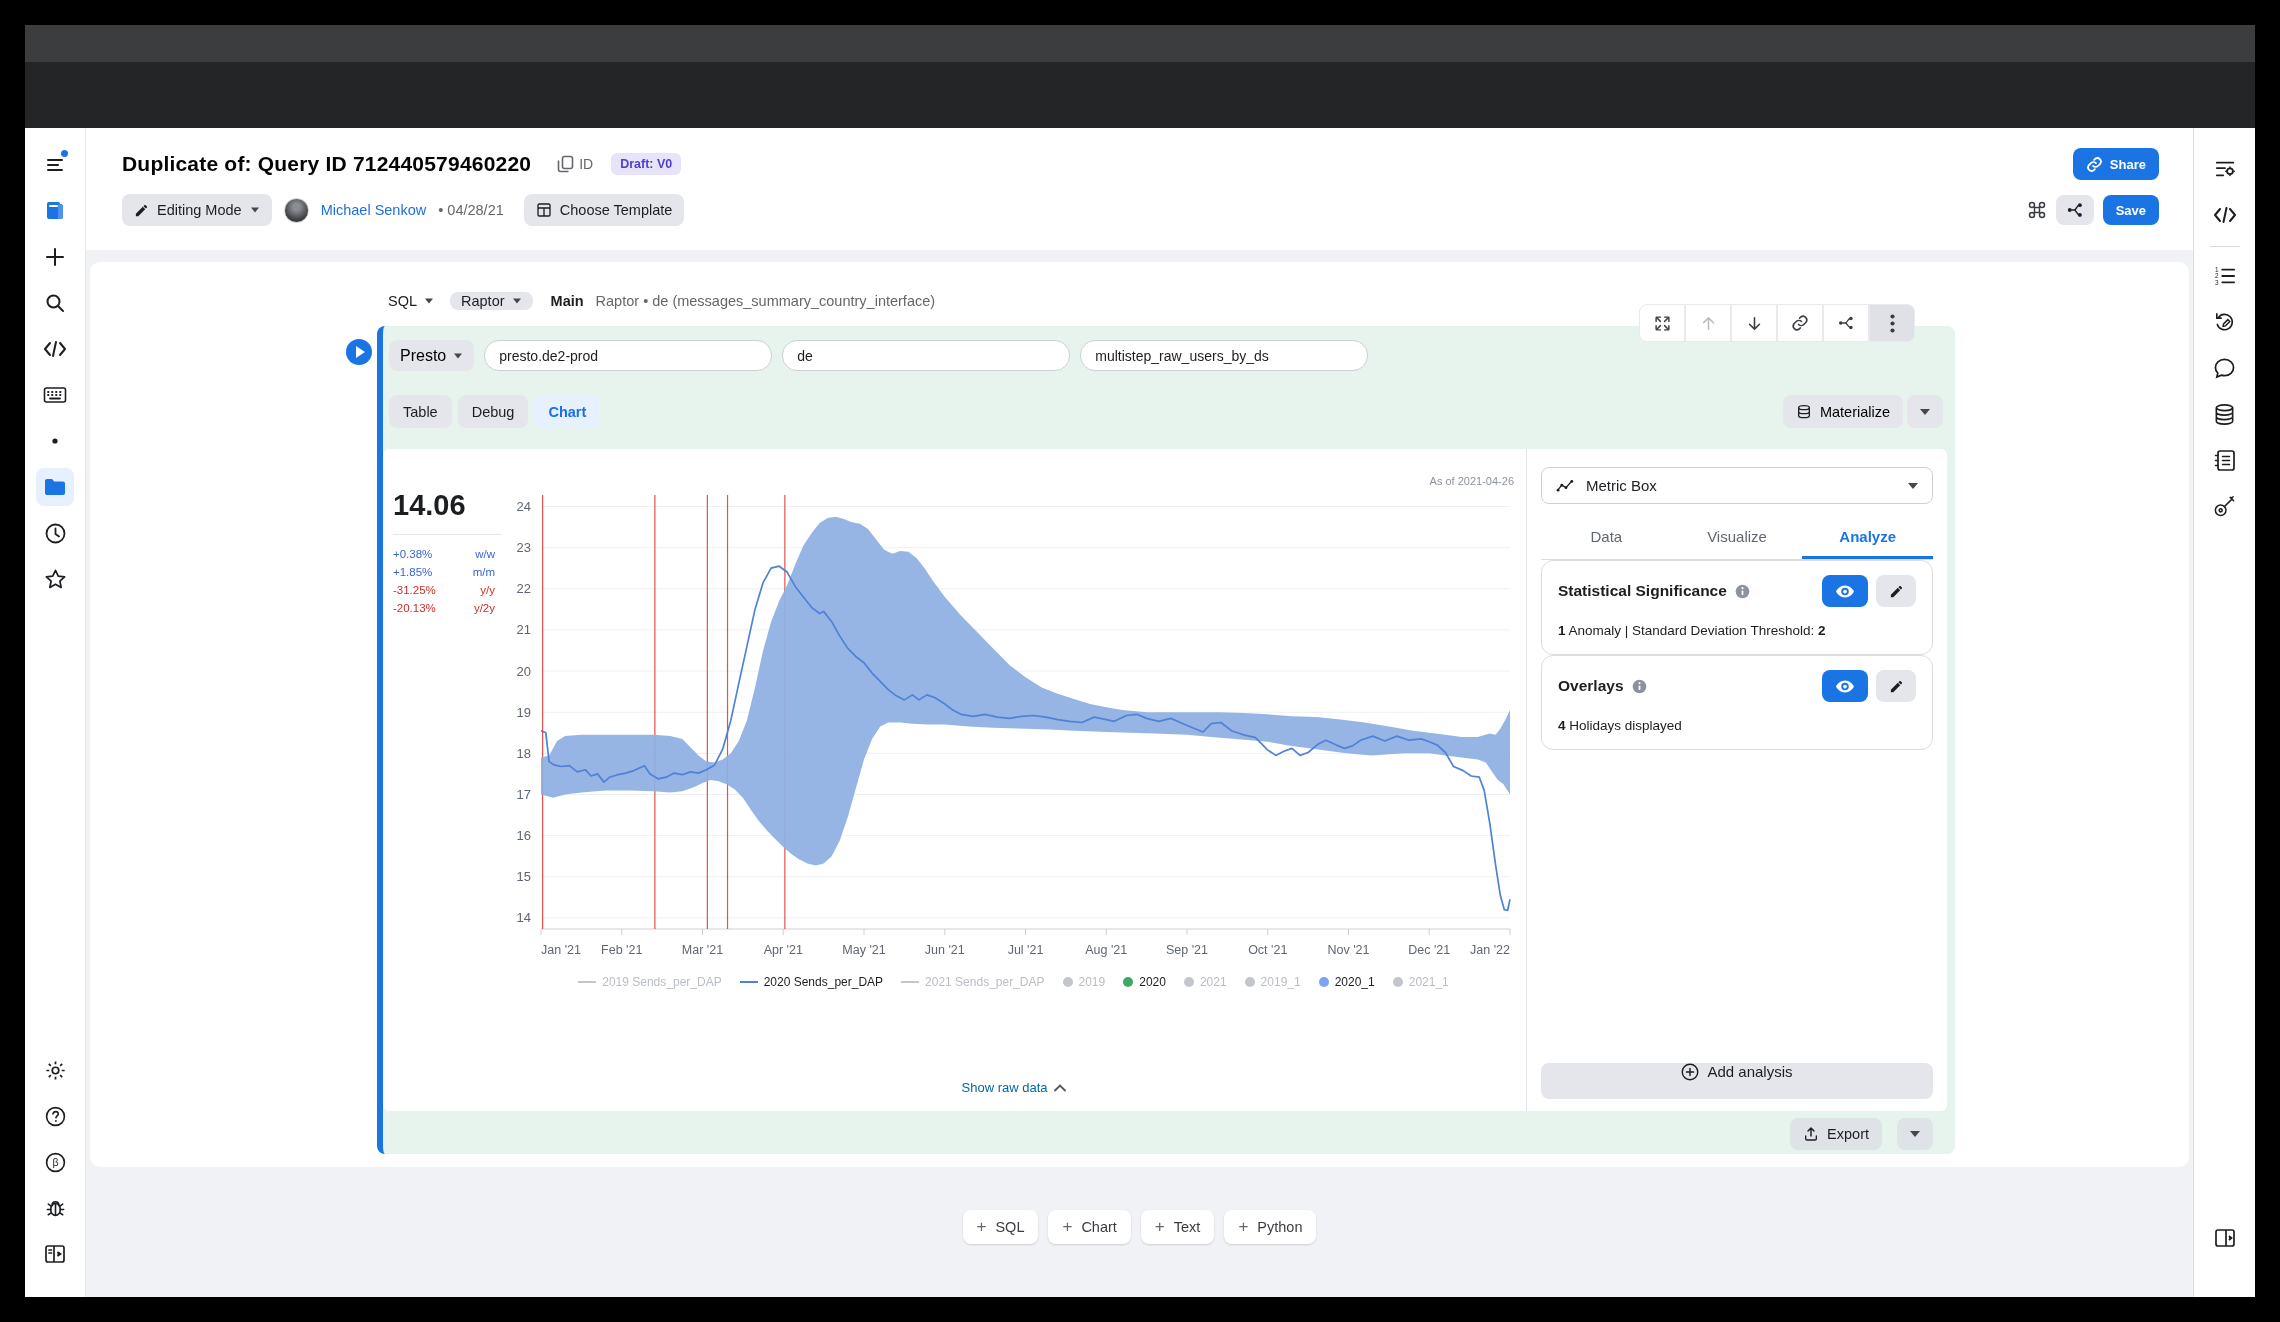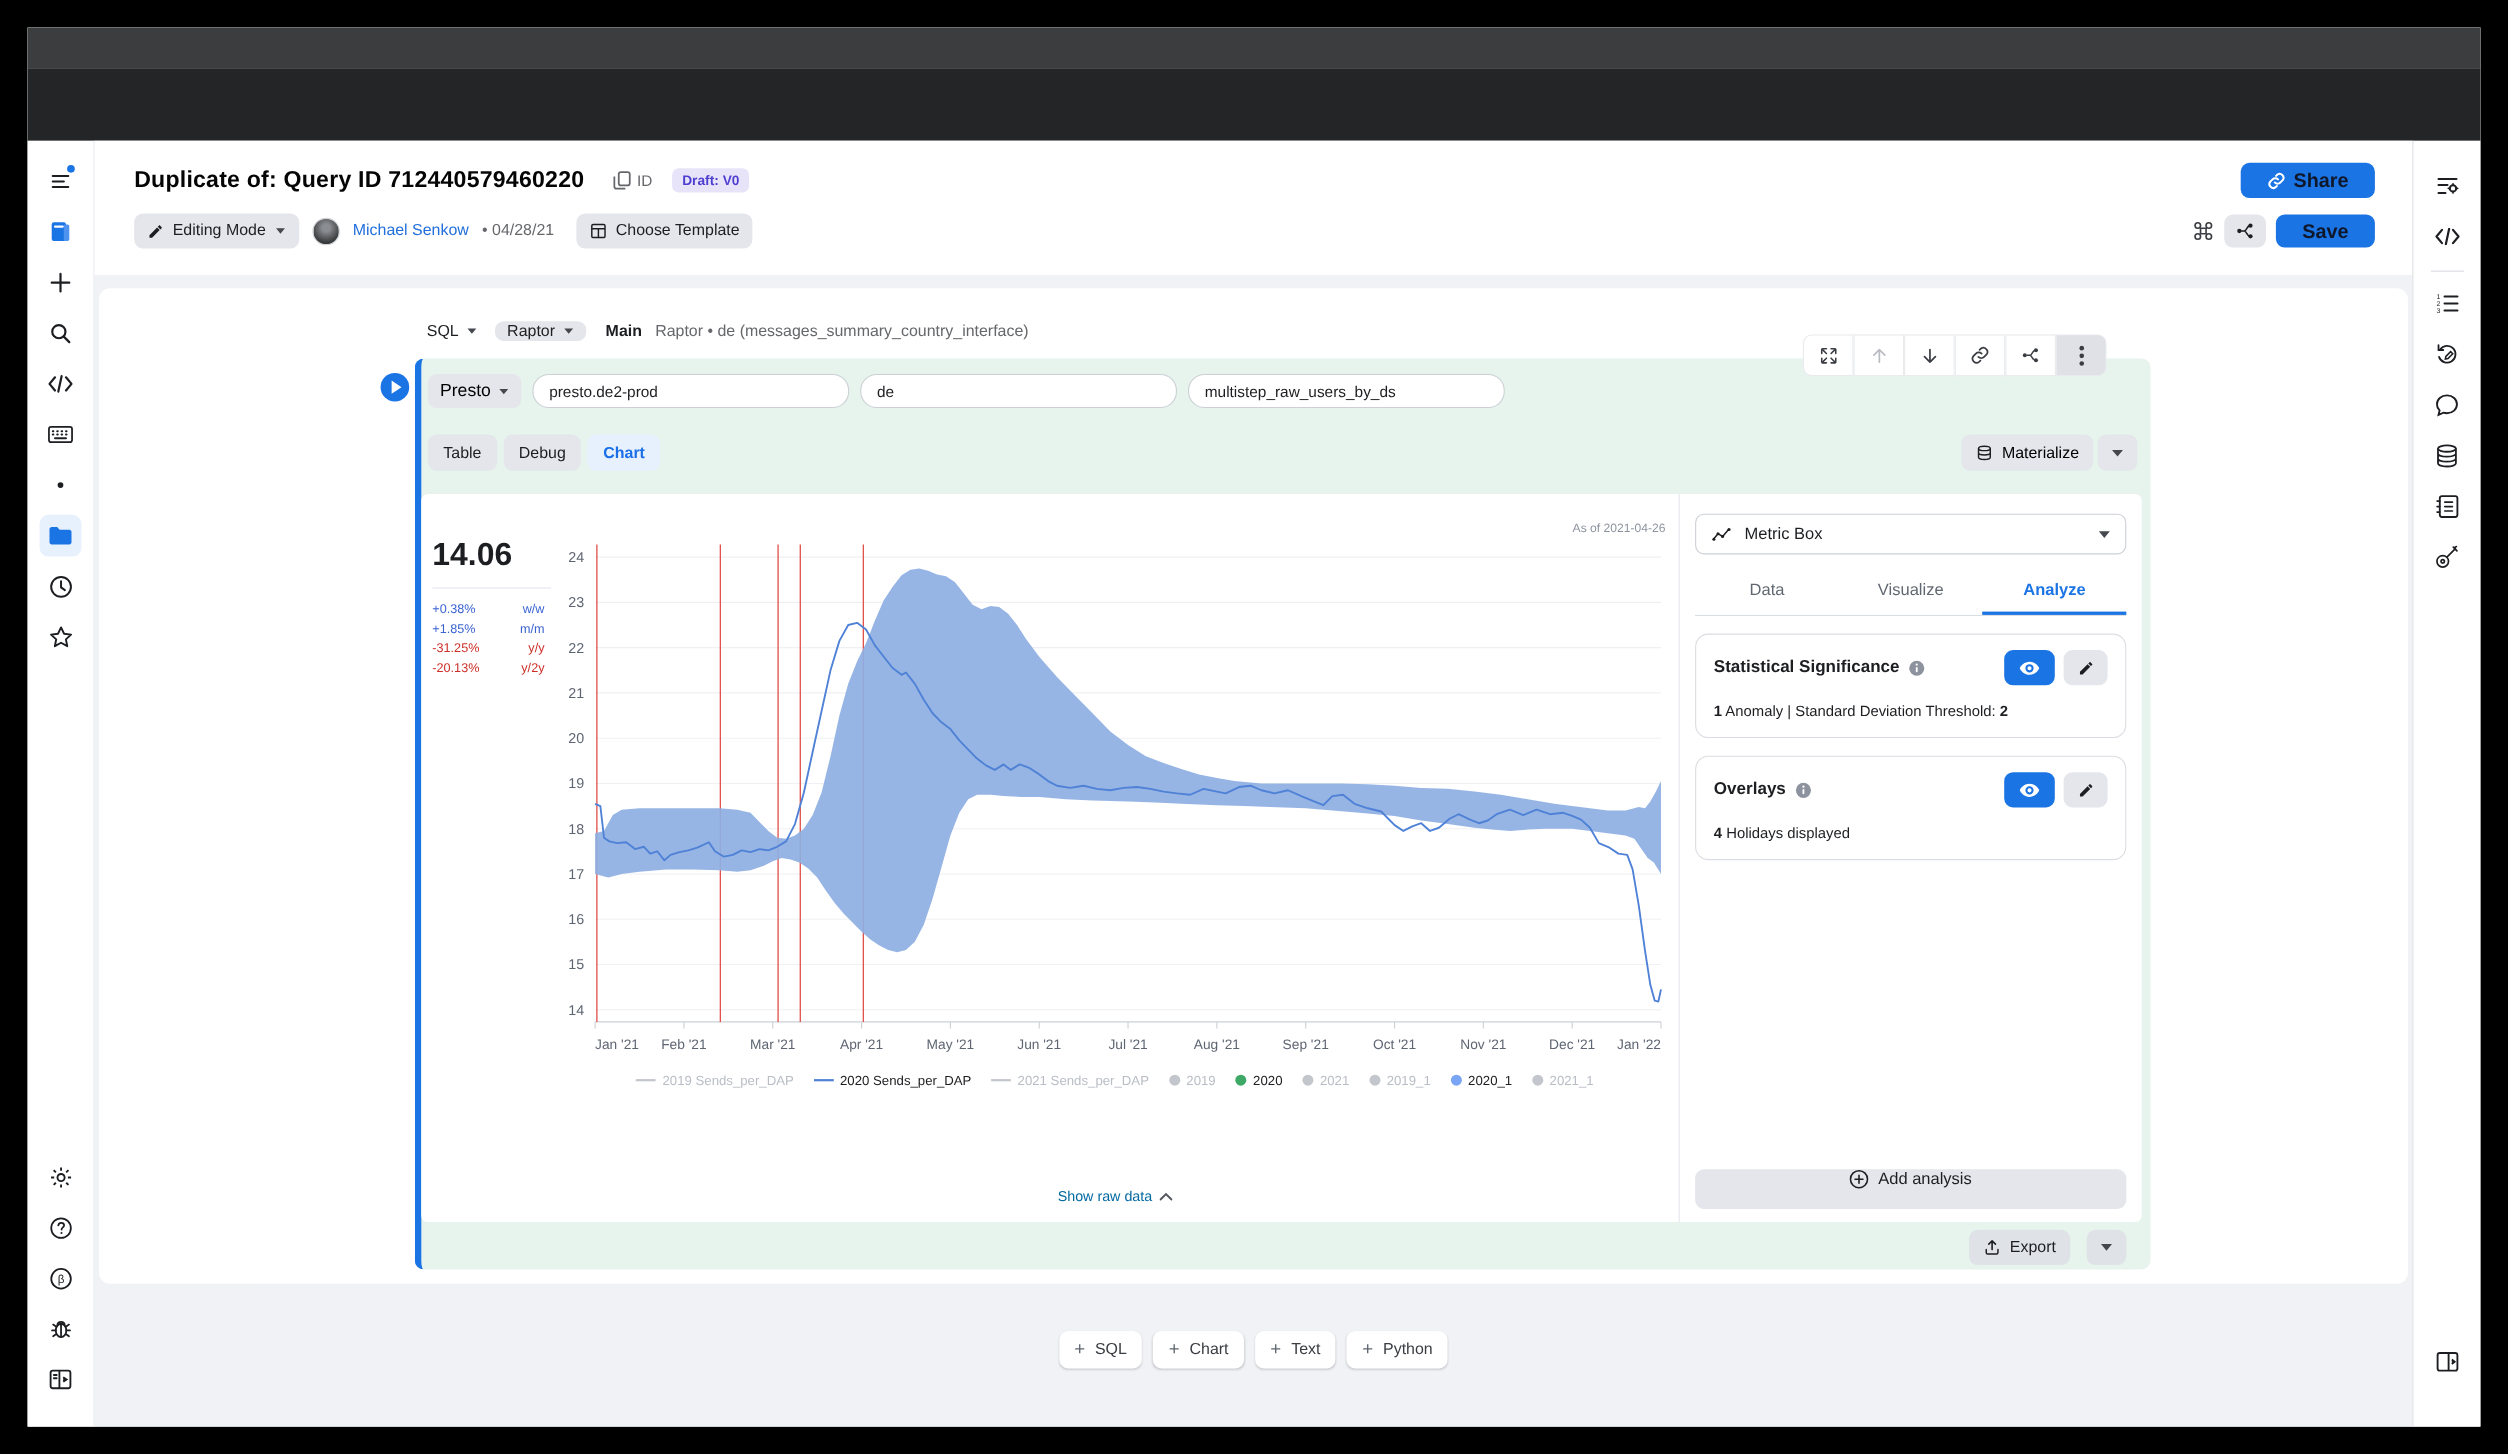--- a/index.html
+++ b/index.html
@@ -22,21 +22,21 @@
   .hrow{display:flex;align-items:center}
   .page-title{font-size:21px;font-weight:bold;color:#050505;letter-spacing:.2px}
   .id-chip{display:flex;align-items:center;gap:5px;margin-left:26px;color:#65676b;font-size:14px}
   .draft-badge{margin-left:18px;background:#e7e4f9;color:#4f3fd0;font-size:12.5px;font-weight:bold;padding:4px 9px;border-radius:6px}
   .hrow2{margin-top:14px;display:flex;align-items:center;gap:12px}
   .pill{display:inline-flex;align-items:center;gap:8px;background:#e4e6eb;border-radius:8px;padding:0 12px;height:32px;font-size:14.5px;color:#1c1e21;cursor:pointer;white-space:nowrap}
   .avatar{width:25px;height:25px;border-radius:50%;background:radial-gradient(circle at 50% 35%,#8a8d92 18%,#3a3b3c 70%);border:1px solid #d0d2d6}
   .author-link{color:#216fdb;font-size:14.5px;cursor:pointer}
   .date-txt{color:#65676b;font-size:14.5px}
   .header-right{margin-left:auto;display:flex;flex-direction:column;align-items:flex-end;gap:9px}
-  .btn-blue{display:inline-flex;align-items:center;gap:7px;background:#1b74e4;color:#0f172a;font-size:18px;font-weight:bold;border-radius:8px;height:32px;padding:0 24px;cursor:pointer}
+  .btn-blue{display:inline-flex;align-items:center;gap:7px;background:#1b74e4;color:#ffffff;font-size:13px;font-weight:bold;border-radius:8px;height:32px;padding:0 13px;cursor:pointer}
   .hr-row{display:flex;align-items:center;gap:9px}
   .sq-btn{width:38px;height:30px;background:#e4e6eb;border-radius:8px;display:flex;align-items:center;justify-content:center;cursor:pointer}
   
   .workspace{flex:1;position:relative;padding:12px 4px 0}
   .panel{background:#fff;border-radius:10px;height:905px;position:relative}
   .query-bar{display:flex;align-items:center;gap:8px;padding:24px 0 0 290px;font-size:14.5px;color:#1c1e21}
   .qb-plain{display:flex;align-items:center;gap:7px;padding:0 8px;height:30px;cursor:pointer}
   .qb-pill{display:flex;align-items:center;gap:7px;background:#e4e6eb;border-radius:8px;padding:0 11px;height:18px;cursor:pointer}
   .qb-main{font-weight:bold;margin-left:10px}
   .qb-path{color:#65676b;margin-left:4px}
@@ -71,21 +71,21 @@
   .legend-item .sw-line{width:18px;height:0;border-top:2px solid}
   .legend-item .sw-dot{width:10px;height:10px;border-radius:50%}
   .legend-item.off{color:#b9bdc5}
   .legend-item.on{color:#1c1e21;font-weight:normal}
   .show-raw{margin-top:auto;margin-bottom:16px;align-self:center;font-size:13px;color:#0369a1;display:flex;align-items:center;gap:6px;cursor:pointer}
   .rp{width:421px;border-left:1px solid #e4e6eb;flex:none;padding:18px 14px 10px;display:flex;flex-direction:column}
   .metric-select{height:37px;border:1px solid #ccd0d5;border-radius:8px;display:flex;align-items:center;gap:10px;padding:0 14px;font-size:15px;color:#1c1e21;cursor:pointer}
   .rp-tabs{display:flex;margin-top:12px;border-bottom:1px solid #dadde1}
   .rp-tab{flex:1;text-align:center;font-size:15px;color:#616770;padding:12px 0 11px;cursor:pointer;border-bottom:3px solid transparent}
   .rp-tab.active{color:#1b74e4;font-weight:bold;border-bottom-color:#1b74e4}
-  .card{border:1px solid #dadde1;border-radius:12px;margin-top:16px;padding:14px 16px 16px}
+  .card{border:1px solid #dadde1;border-radius:12px;padding:14px 16px 16px}
   .card-head{display:flex;align-items:center}
   .card-title{font-size:15.5px;font-weight:bold;color:#1c1e21}
   .info-ico{margin-left:8px}
   .card-actions{margin-left:auto;display:flex;gap:8px}
   .eye-btn{width:46px;height:32px;background:#1b74e4;border-radius:8px;display:flex;align-items:center;justify-content:center;cursor:pointer}
   .pencil-btn{width:40px;height:32px;background:#e4e6eb;border-radius:8px;display:flex;align-items:center;justify-content:center;cursor:pointer}
   .card-desc{margin-top:16px;font-size:13.5px;color:#1c1e21}
   .card-desc b{font-weight:bold}
   .add-analysis{margin-top:auto;margin-bottom:2px;background:#e4e6eb;border-radius:8px;height:36px;display:flex;align-items:flex-start;justify-content:center;gap:8px;font-size:15px;color:#1c1e21;cursor:pointer}
   .cell-footer{height:45px;display:flex;align-items:center;justify-content:flex-end;gap:15px;padding-right:14px}

